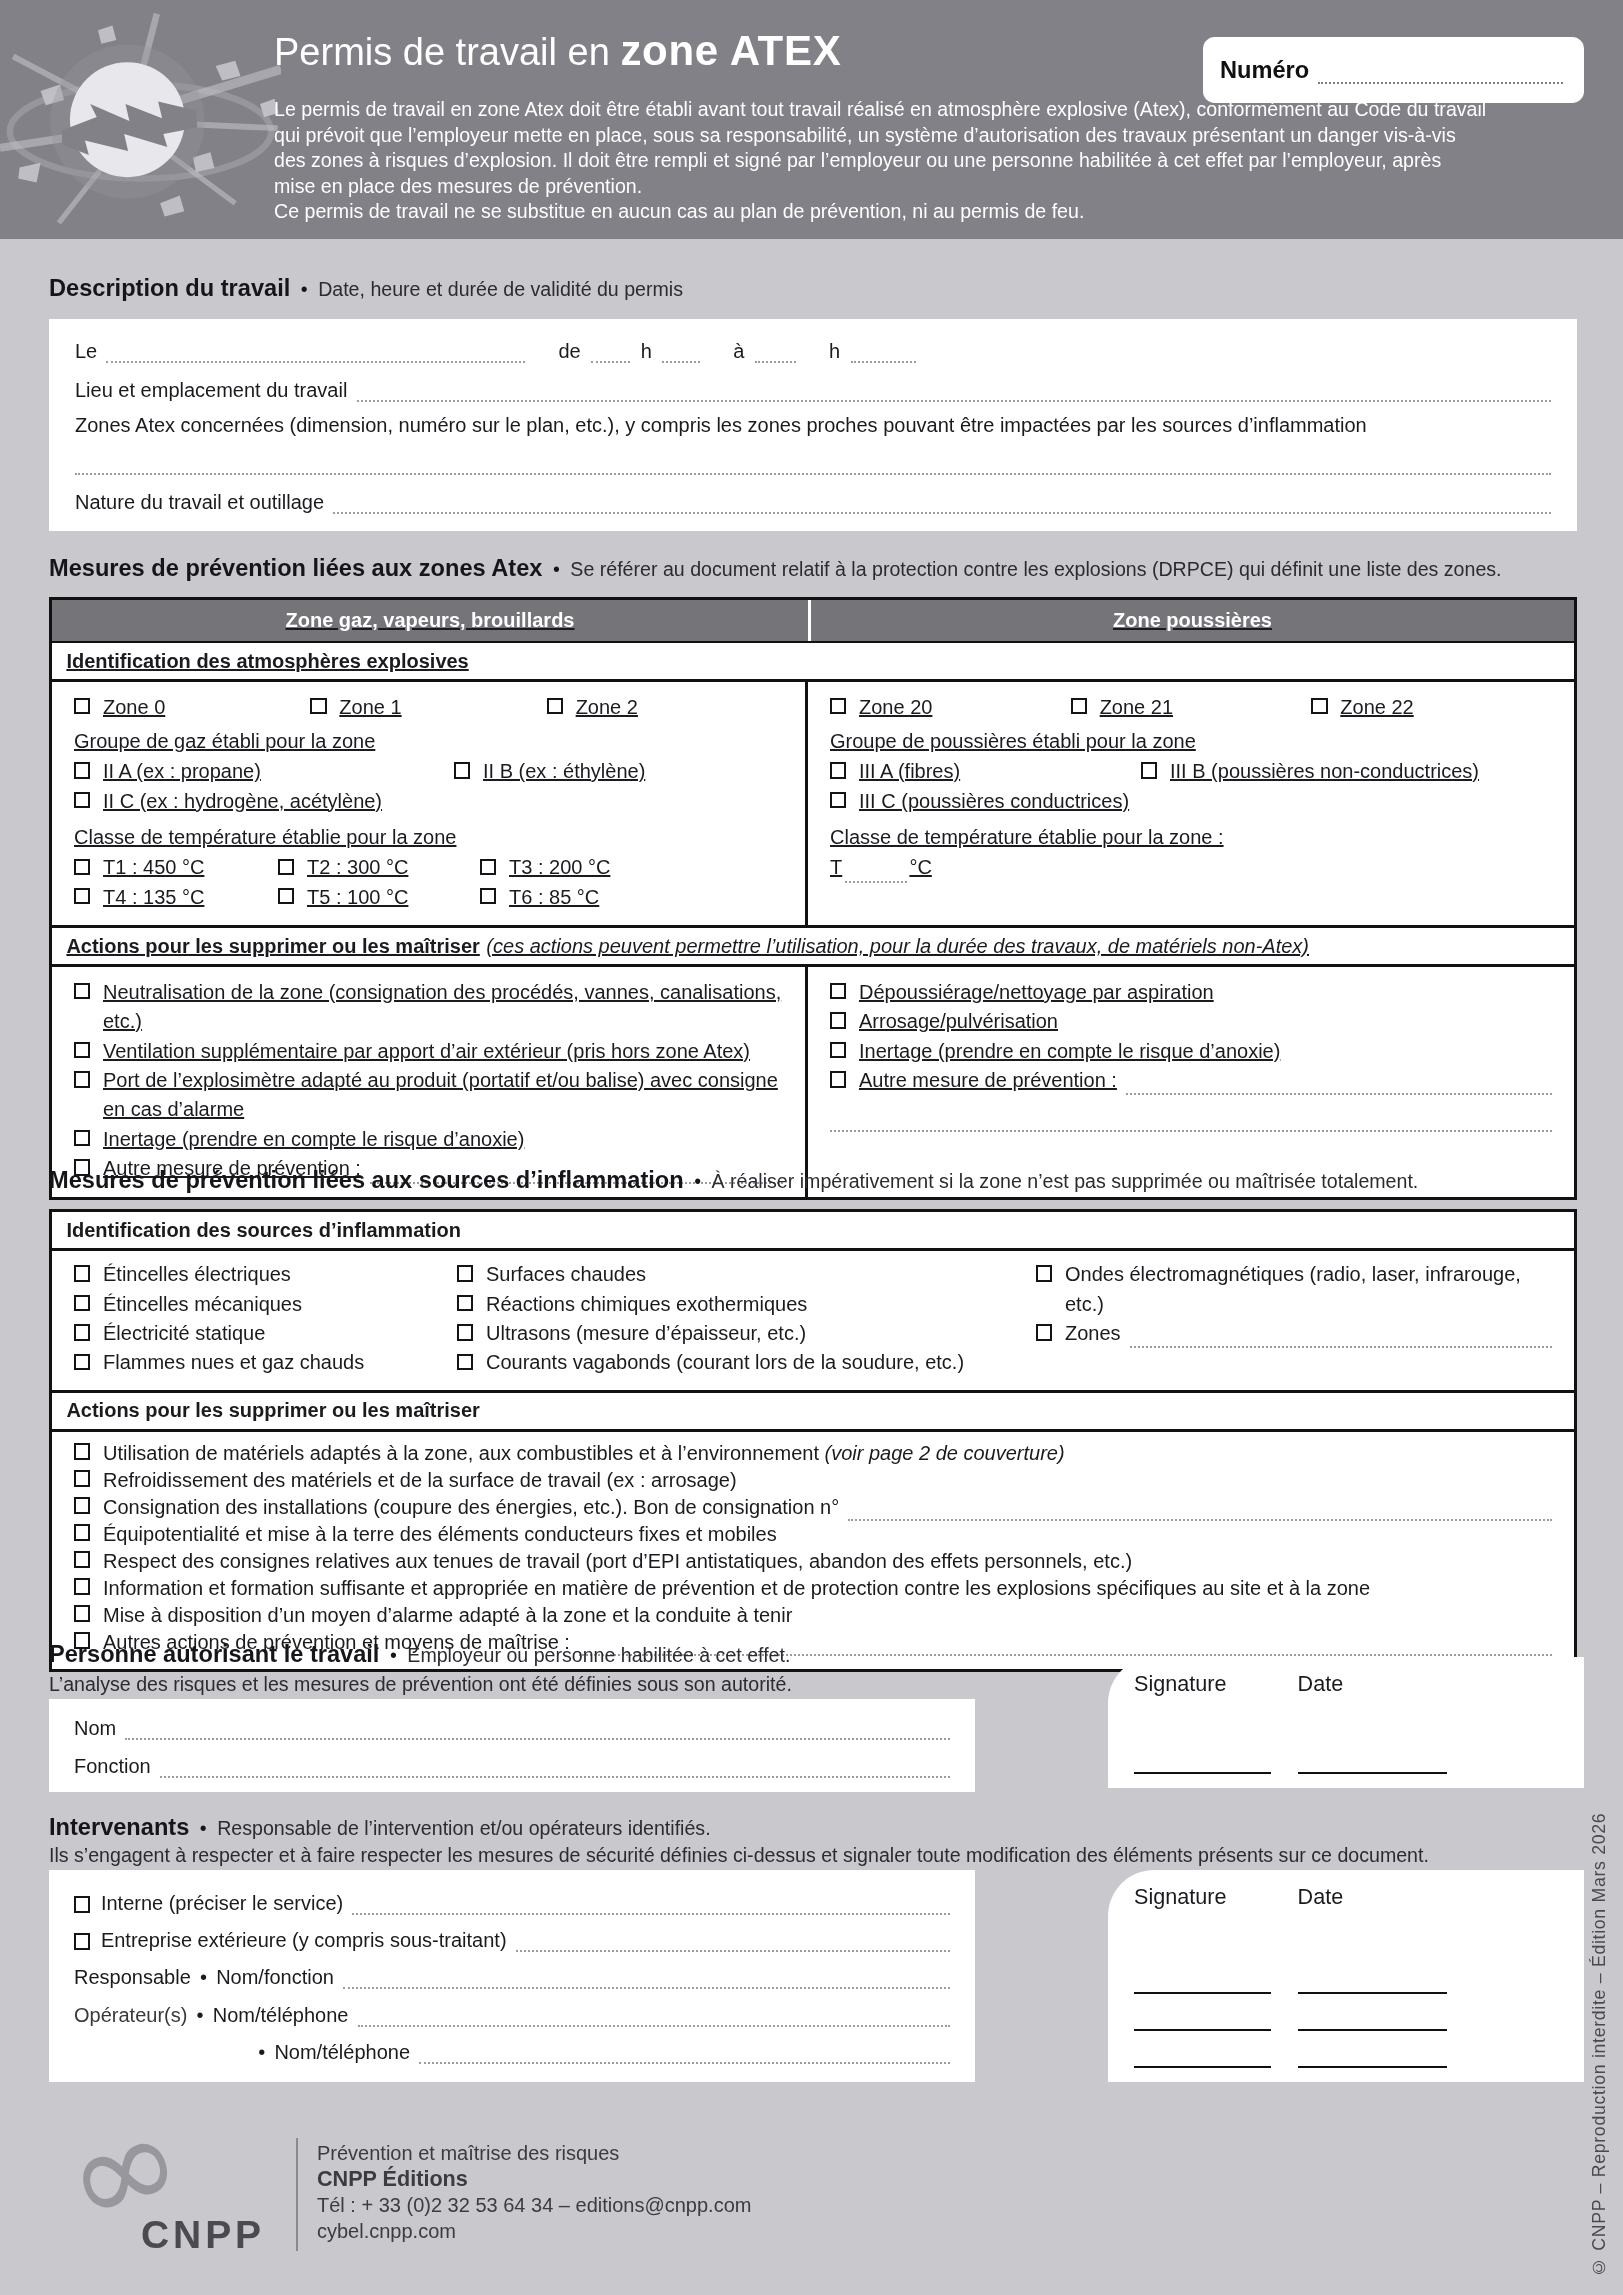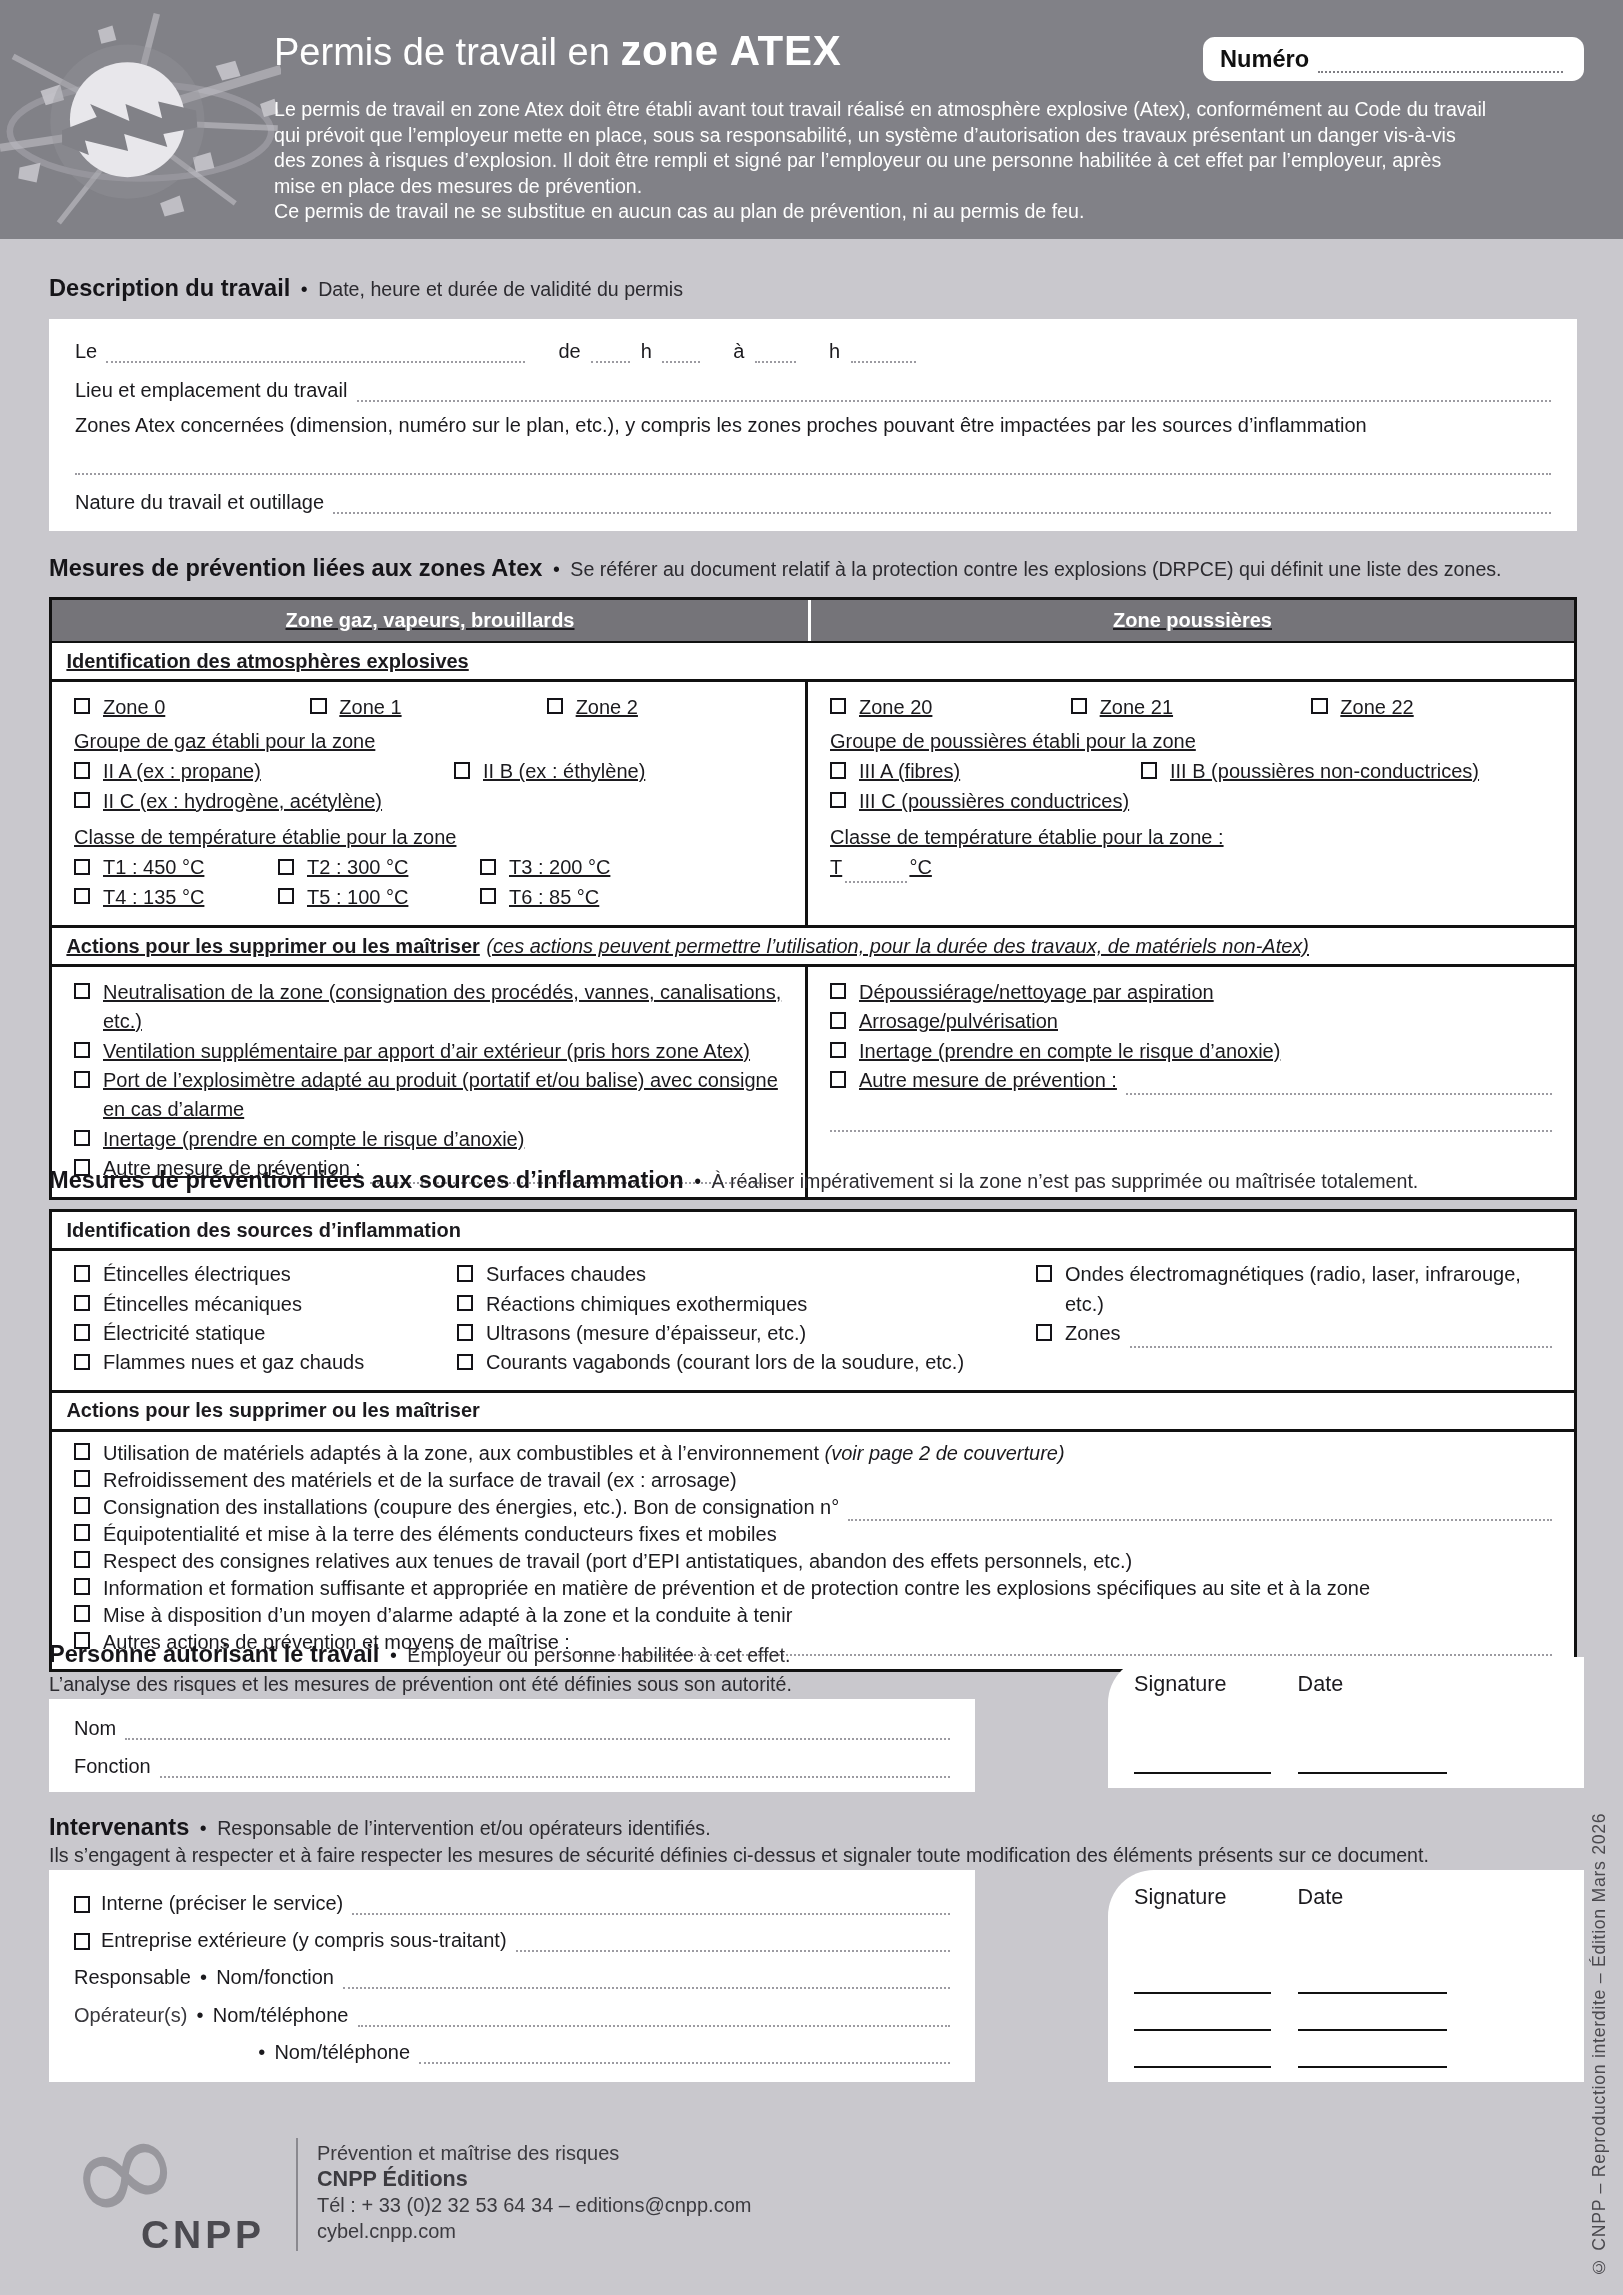--- a/index.html
+++ b/index.html
@@ -8,21 +8,21 @@
     background:#c9c8cd;color:#1b1a1e;
     font-family:"Liberation Sans", sans-serif;
     -webkit-font-smoothing:antialiased;
   }
   
   .hdr{position:absolute;left:0;top:0;width:1623px;height:239px;background:#818187;overflow:hidden;}
   .hdr-art{position:absolute;left:0;top:6.5px;width:281px;height:226px;}
   .hdr-title{position:absolute;left:274px;top:27px;color:#fff;white-space:nowrap;text-align:right;}
   .hdr-title .t-light{font-size:38px;font-weight:400;letter-spacing:0;}
   .hdr-title .t-bold{font-size:42px;font-weight:800;letter-spacing:0.7px;}
-  .numero-box{position:absolute;left:1203px;top:37px;width:381px;height:44px;background:#fff;border-radius:11.8px;
+  .numero-box{position:absolute;left:1203px;top:37px;width:381px;height:66px;background:#fff;border-radius:11.8px;
     display:flex;align-items:center;padding:0 17px;box-sizing:border-box;}
   .numero-box .lbl{font-size:23.6px;font-weight:700;color:#111;}
   .numero-box .nfill{flex:1;border-bottom:2.6px dotted #7e7d83;margin:0 3.9px 0 9.2px;height:26px;}
   .hdr-intro{position:absolute;left:274px;top:97px;color:#fff;font-size:19.6px;line-height:25.5px;font-weight:500;}
   .hdr-intro div{white-space:nowrap;}
   
   .sechead{position:absolute;display:flex;align-items:baseline;white-space:nowrap;}
   .sechead .h{font-size:23.6px;font-weight:700;color:#161519;}
   .sechead .b{font-size:19.6px;margin:0 10.5px;color:#161519;}
   .sechead .s{font-size:19.6px;color:#2c2b30;}

